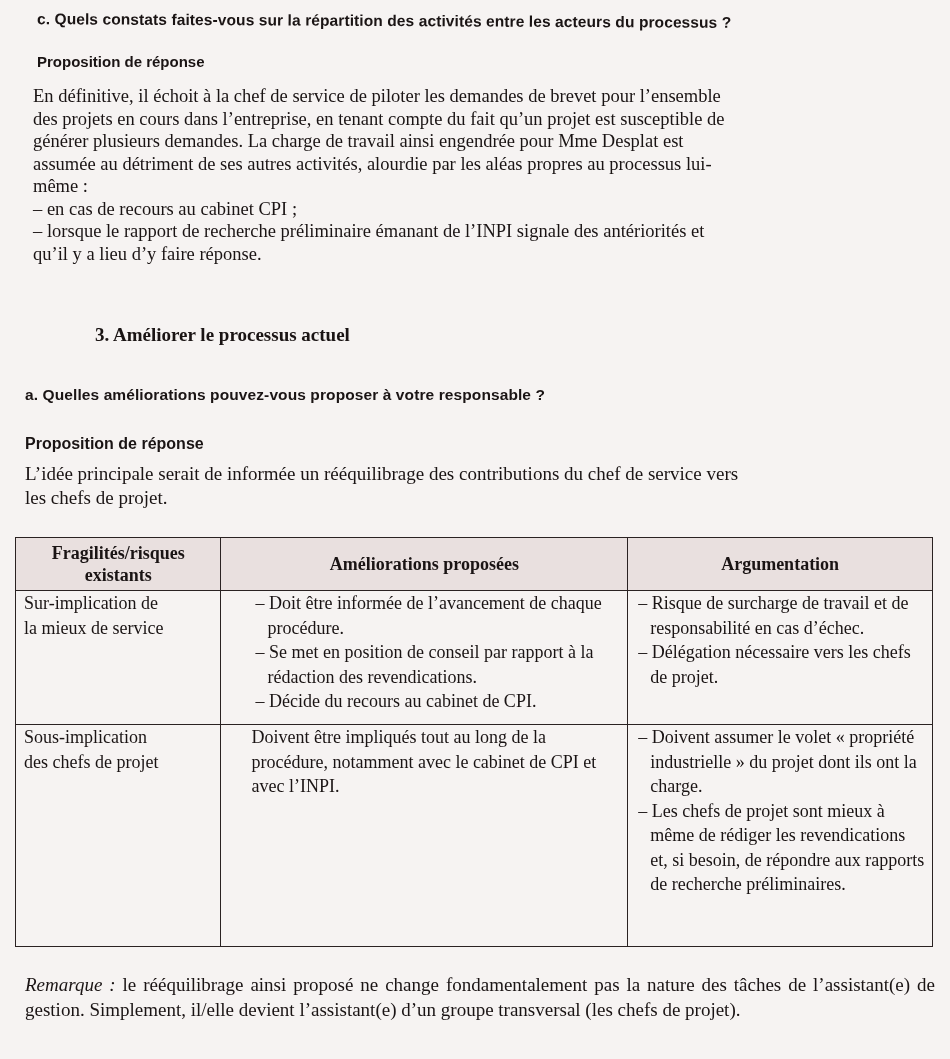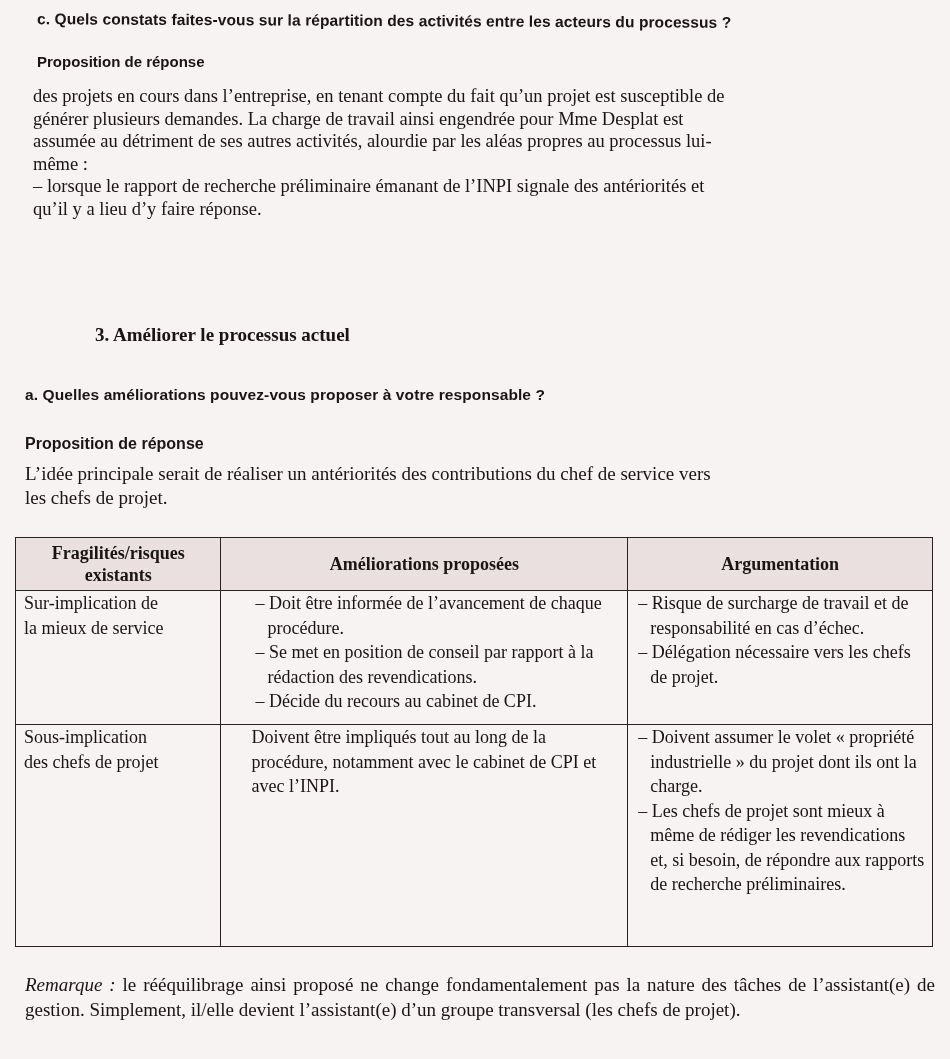--- a/index.html
+++ b/index.html
@@ -46,36 +46,38 @@
   .remark .lbl { font-style: italic; }
 </style>
 </head>
 <body>
 
 <div class="abs sans-bold q-title" style="left:37px; top:12px; transform: rotate(0.3deg);">c. Quels constats faites-vous sur la répartition des activités entre les acteurs du processus ?</div>
 
 <div class="abs sans-bold sub-title" style="left:37px; top:53px;">Proposition de réponse</div>
 
 <div class="abs para" style="left:33px; top:85px; width:880px;">
+  <div>En définitive, il échoit à la chef de service de piloter les demandes de brevet pour l’ensemble</div>
   <div>des projets en cours dans l’entreprise, en tenant compte du fait qu’un projet est susceptible de</div>
   <div>générer plusieurs demandes. La charge de travail ainsi engendrée pour Mme Desplat est</div>
   <div>assumée au détriment de ses autres activités, alourdie par les aléas propres au processus lui-</div>
   <div>même :</div>
+  <div>– en cas de recours au cabinet CPI ;</div>
   <div>– lorsque le rapport de recherche préliminaire émanant de l’INPI signale des antériorités et</div>
   <div>qu’il y a lieu d’y faire réponse.</div>
 </div>
 
 <div class="abs section-title" style="left:95px; top:324px;text-align:right;">3. Améliorer le processus actuel</div>
 
 <div class="abs sans-bold q-title" style="left:25px; top:386px;">a. Quelles améliorations pouvez-vous proposer à votre responsable ?</div>
 
 <div class="abs sans-bold sub-title" style="left:25px; top:435px; font-size:16px;">Proposition de réponse</div>
 
 <div class="abs para" style="left:25px; top:462px; width:900px; font-size:19px; line-height:24px;">
-  <div>L’idée principale serait de réaliser un antériorités des contributions du chef de service vers</div>
+  <div>L’idée principale serait de informée un rééquilibrage des contributions du chef de service vers</div>
   <div>les chefs de projet.</div>
 </div>
 
 <table class="grid">
   <thead>
     <tr>
       <th style="height:46px;margin-left:7px;">Fragilités/risques existants</th>
       <th>Améliorations proposées</th>
       <th>Argumentation</th>
     </tr>

